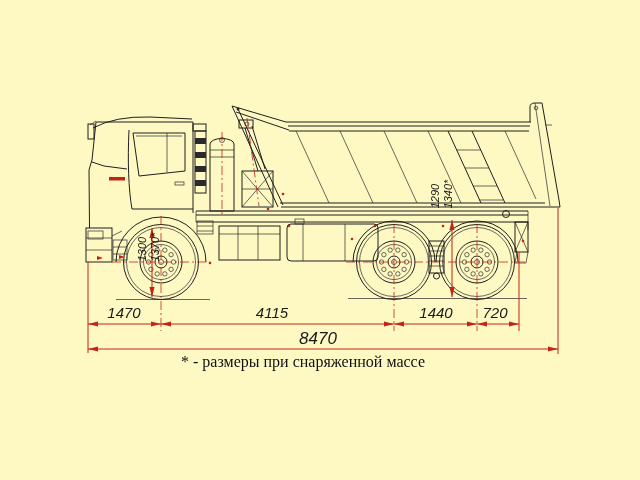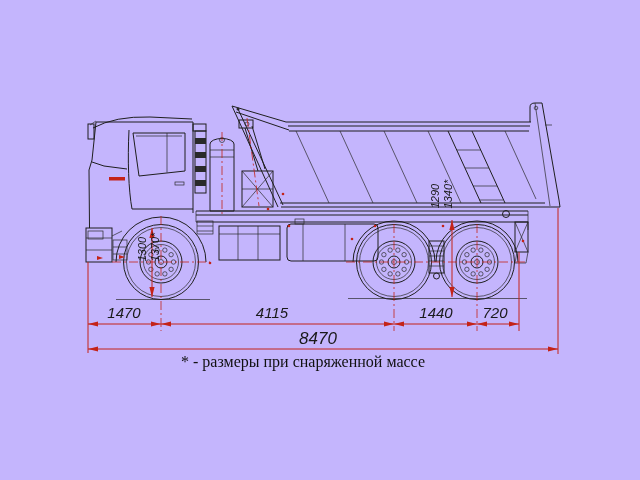--- a/index.html
+++ b/index.html
@@ -1,17 +1,17 @@
 <!DOCTYPE html>
 <html><head>
 <meta charset="utf-8">
 <style>
   html,body{margin:0;padding:0;background:#fff;}
   .stage{
-    position:relative;width:640px;height:480px;background:#c4b5fd;overflow:hidden;
+    position:relative;width:640px;height:480px;background:#fef9c3;overflow:hidden;
     font-family:"Liberation Sans",sans-serif;
   }
   svg{display:block;}
   .blk{stroke:#1f1f1f;stroke-width:1;fill:none;}
   .blk-thin{stroke:#2a2a2a;stroke-width:.7;fill:none;}
   .blk-fill{fill:#2a2a2a;stroke:none;}
   .red{stroke:#c42318;stroke-width:1;fill:none;}
   .red-cl{stroke:#c42318;stroke-width:.8;fill:none;stroke-dasharray:9 3 2 3;}
   .red-fill{fill:#c42318;stroke:none;}
   .dim-label{font:italic 15px "Liberation Sans",sans-serif;fill:#1a1a1a;}

